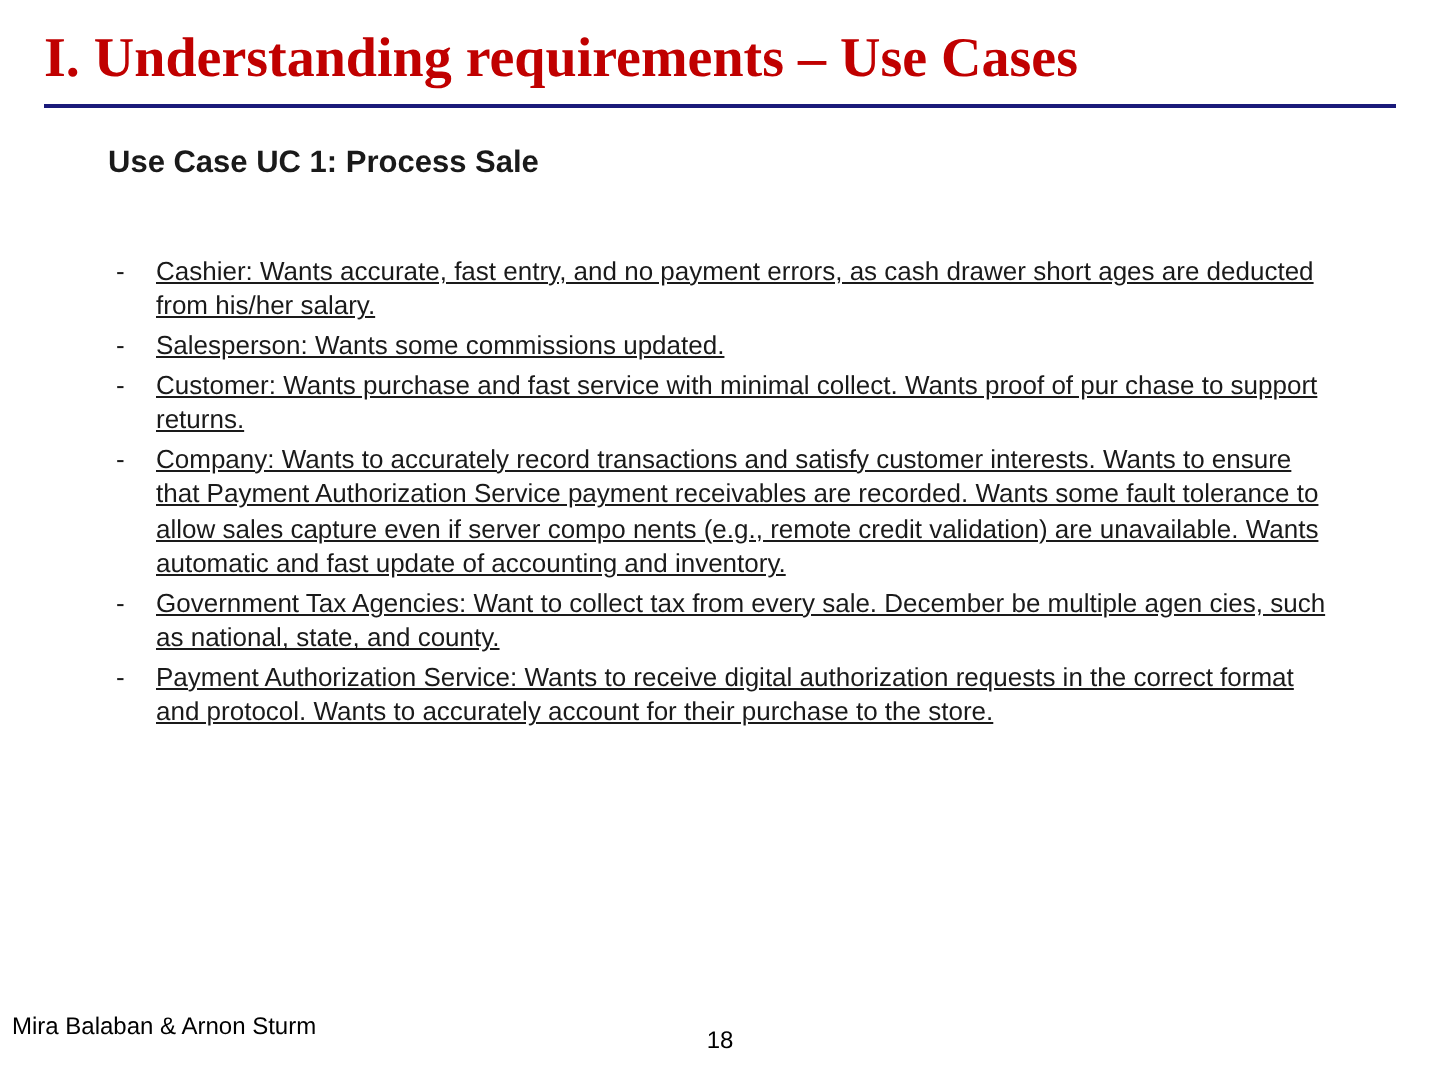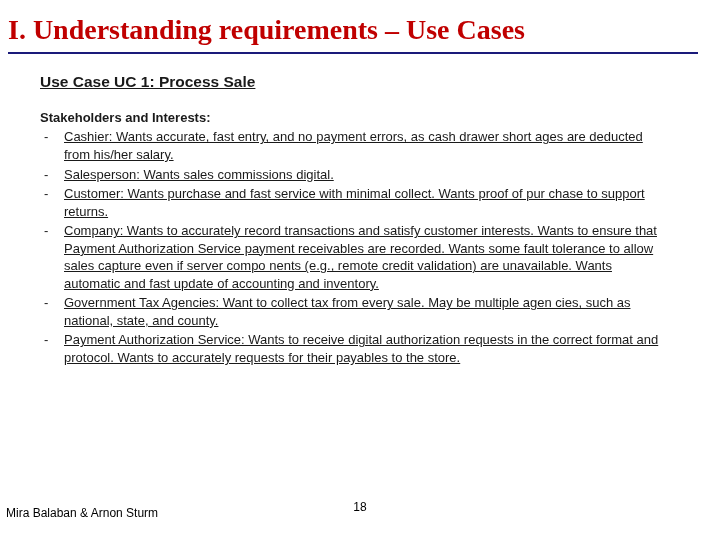--- a/index.html
+++ b/index.html
@@ -6,21 +6,21 @@
     margin: 0;
     padding: 0;
     width: 720px;
     height: 540px;
     background: #fff;
     font-family: "Times New Roman", Times, serif;
     color: #000;
     position: relative;
   }
   .slide {
-    padding: 14px 22px 0 8px;
+    padding: 14px 22px 0 22px;
     box-sizing: border-box;
     width: 100%;
     height: 100%;
   }
   .title {
     font-size: 28px;
     font-weight: bold;
     color: #c00000;
     margin: 0 0 6px 0;
   }
@@ -40,22 +40,21 @@
     margin-left: 32px;
     margin-right: 28px;
     font-family: Arial, Helvetica, sans-serif;
     font-size: 13px;
     line-height: 1.35;
     color: #1a1a1a;
   }
   .uc-title {
     font-size: 15.5px;
     font-weight: bold;
-    margin-bottom: 16px;
-    text-decoration: underline;
+    margin-bottom: 34px;
   }
   .field-label {
     font-weight: bold;
   }
   .field-row {
     margin-bottom: 1px;
   }
   .stakeholder-list {
     margin: 2px 0 0 0;
     padding: 0;
@@ -86,63 +85,60 @@
   }
   .footer-left {
     position: absolute;
     left: 6px;
     bottom: 10px;
   }
   .footer-center {
     position: absolute;
     left: 50%;
     transform: translateX(-50%);
-    bottom: 16px;
+    bottom: 3px;
   }
 </style>
 </head>
 <body>
 
 <div class="slide">
 
   <h1 class="title">I. Understanding requirements – Use Cases</h1>
   <hr class="rule">
 
 
   <div class="content">
     <div class="uc-title">Use Case UC 1: Process Sale</div>
 
-    <div class="field-row">
-      <span class="field-label">Stakeholders and Interests:</span>
-    </div>
 
     <div class="stakeholder-list">
       <div class="stakeholder-item">
         <div class="dash">-</div>
         <div class="stake-text">Cashier: Wants accurate, fast entry, and no payment errors, as cash drawer short ages are deducted from his/her salary.</div>
       </div>
       <div class="stakeholder-item">
         <div class="dash">-</div>
-        <div class="stake-text">Salesperson: Wants sales commissions digital.</div>
+        <div class="stake-text">Salesperson: Wants some commissions updated.</div>
       </div>
       <div class="stakeholder-item">
         <div class="dash">-</div>
         <div class="stake-text">Customer: Wants purchase and fast service with minimal collect. Wants proof of pur chase to support returns.</div>
       </div>
       <div class="stakeholder-item">
         <div class="dash">-</div>
         <div class="stake-text">Company: Wants to accurately record transactions and satisfy customer interests. Wants to ensure that Payment Authorization Service payment receivables are recorded. Wants some fault tolerance to allow sales capture even if server compo nents (e.g., remote credit validation) are unavailable. Wants automatic and fast update of accounting and inventory.</div>
       </div>
       <div class="stakeholder-item">
         <div class="dash">-</div>
-        <div class="stake-text">Government Tax Agencies: Want to collect tax from every sale. May be multiple agen cies, such as national, state, and county.</div>
+        <div class="stake-text">Government Tax Agencies: Want to collect tax from every sale. December be multiple agen cies, such as national, state, and county.</div>
       </div>
       <div class="stakeholder-item">
         <div class="dash">-</div>
-        <div class="stake-text">Payment Authorization Service: Wants to receive digital authorization requests in the correct format and protocol. Wants to accurately requests for their payables to the store.</div>
+        <div class="stake-text">Payment Authorization Service: Wants to receive digital authorization requests in the correct format and protocol. Wants to accurately account for their purchase to the store.</div>
       </div>
     </div>
   </div>
 
   <div class="footer">
     <span class="footer-left">Mira Balaban  &amp;  Arnon Sturm</span>
     <span class="footer-center">18</span>
   </div>
 </div>
 

